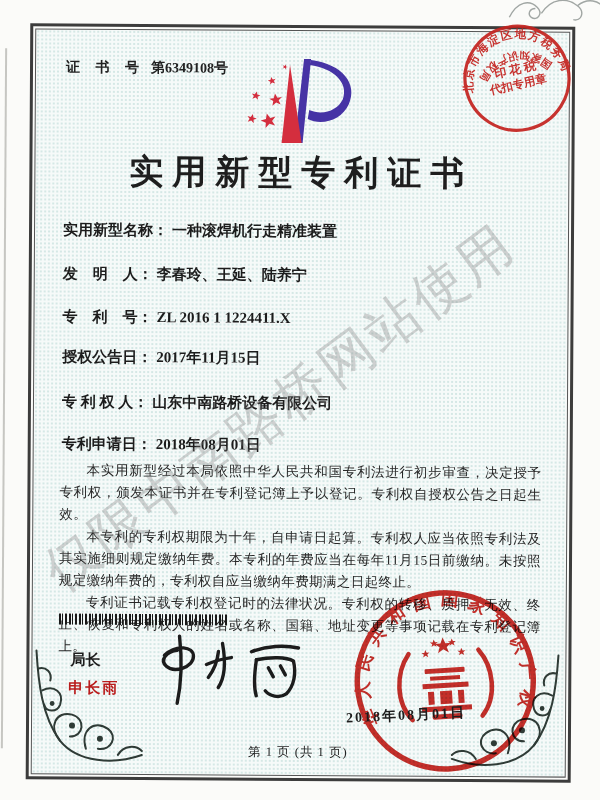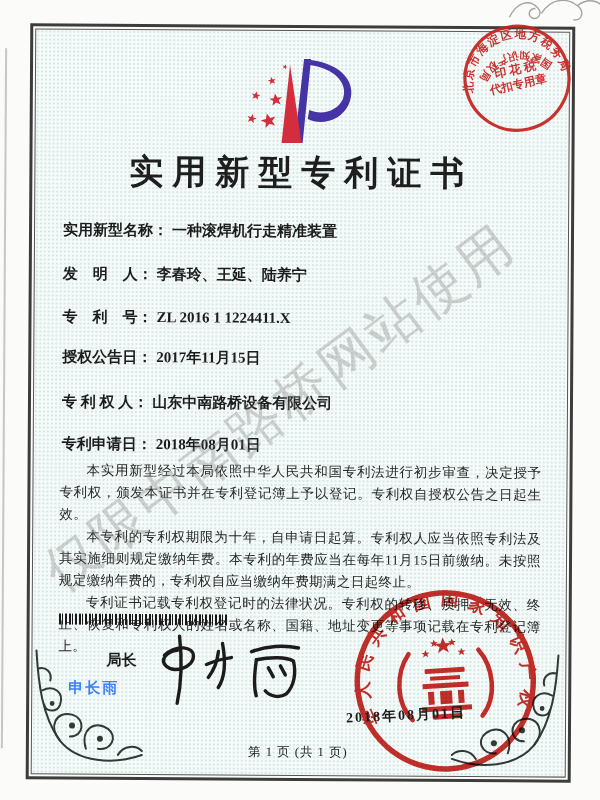--- a/index.html
+++ b/index.html
@@ -27,22 +27,22 @@
   .field{left:62px;font-size:15px;color:#1c1c1c;font-weight:bold;z-index:2;white-space:nowrap;}
   .field .val{margin-left:4px;}
   .f1{top:222px;} .f2{top:266px;} .f3{top:309px;} .f4{top:349px;} .f5{top:394px;} .f6{top:436px;}
   
   .body-text{left:60px;width:482px;top:461px;z-index:2;color:#272727;font-size:13.5px;line-height:22px;letter-spacing:.4px;}
   .body-text p{margin:0;text-indent:2em;text-align:justify;}
   
   .barcode{left:60px;top:615px;width:170px;height:11px;z-index:2;
     background:repeating-linear-gradient(90deg,#181818 0 2px,transparent 2px 3.5px,#181818 3.5px 4.5px,transparent 4.5px 6.5px,#181818 6.5px 8px,transparent 8px 10px);}
   
-  .director-label{left:72px;top:652px;font-size:15px;font-weight:bold;color:#1c1c1c;z-index:2;margin-left:36px;}
-  .director-name{left:70px;top:680px;font-size:15px;font-weight:bold;color:#3b82f6;letter-spacing:2px;z-index:2;}
+  .director-label{left:72px;top:652px;font-size:15px;font-weight:bold;color:#1c1c1c;z-index:2;}
+  .director-name{left:70px;top:680px;font-size:15px;font-weight:bold;color:#b91c1c;letter-spacing:2px;z-index:2;}
   .signature{left:150px;top:632px;z-index:3;}
   
   .page-footer{left:0;right:0;top:744px;text-align:center;font-size:12.5px;color:#222;z-index:2;letter-spacing:1px;}
   
   .watermark{
     left:-10px;top:372px;width:580px;text-align:center;z-index:4;
     transform:rotate(-37deg);transform-origin:50% 50%;
     font-size:54px;color:rgba(125,125,125,0.33);letter-spacing:3px;white-space:nowrap;font-weight:500;
   }
   
@@ -98,20 +98,23 @@
       <path d="M8,22 C16,20 22,26 20,34"></path>
       <path d="M88,108 C94,98 106,98 112,104"></path>
     </g>
     <g fill="#2f3b36">
       <circle cx="42" cy="79" r="3"></circle>
       <circle cx="70" cy="92" r="3"></circle>
       <circle cx="22" cy="57" r="2.4"></circle>
     </g>
   </svg>
 
+  <div class="abs cert-no">
+    <span class="lbl">证 书 号</span><span>第6349108号</span>
+  </div>
 
   <svg class="abs logo" width="118" height="92" viewBox="0 0 118 92">
     <defs>
       <path id="star5" d="M0,-8 L2.35,-2.47 8,-2.47 3.4,1.1 5.2,6.6 0,3.2 -5.2,6.6 -3.4,1.1 -8,-2.47 -2.35,-2.47 Z"></path>
     </defs>
     <path d="M66,5 C98,9 113,29 104,49 C97,65 77,71 63,64 L64.5,55 C78,61 93,55 98,44 C104,28 89,13 64.5,10 Z" fill="#4633a5"></path>
     <path d="M59,4 L66,4 L58,88 L50,88 Z" fill="#4633a5"></path>
     <path d="M45,10 L57,88 L37,88 Z" fill="#d42e3e"></path>
     <g fill="#d42e3e">
       <use href="#star5" transform="translate(40,12) scale(0.32) rotate(18)"></use>

